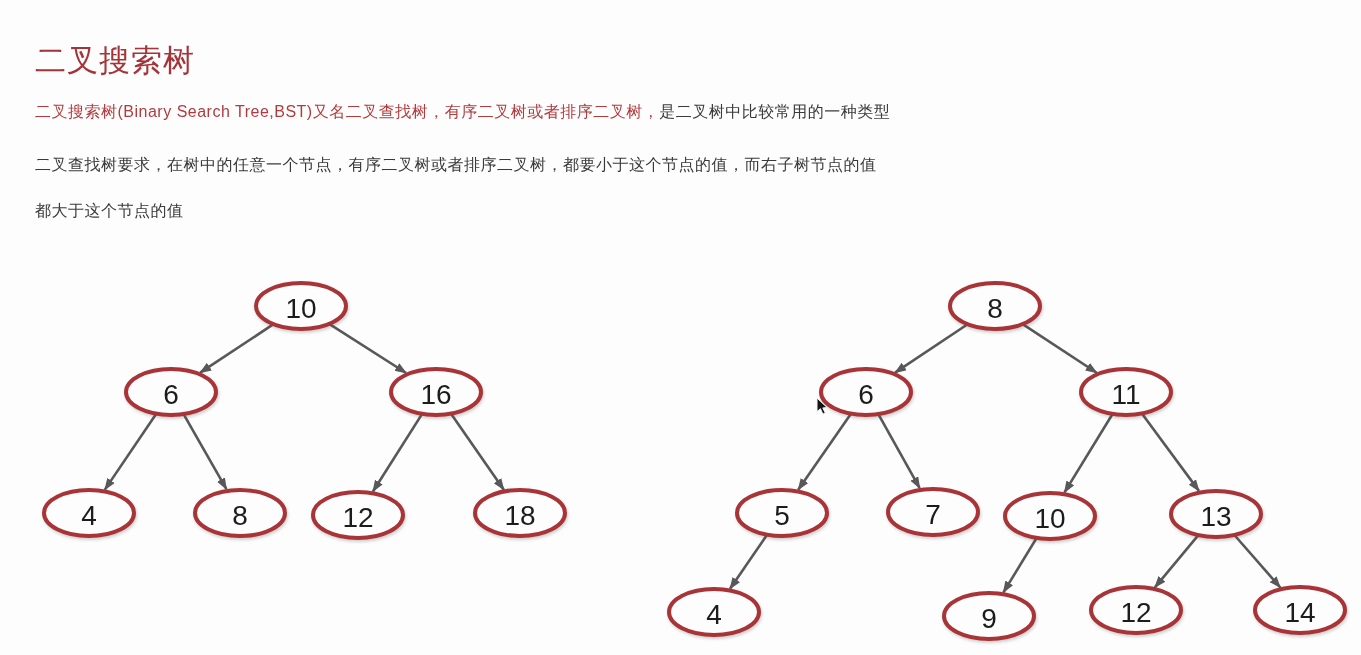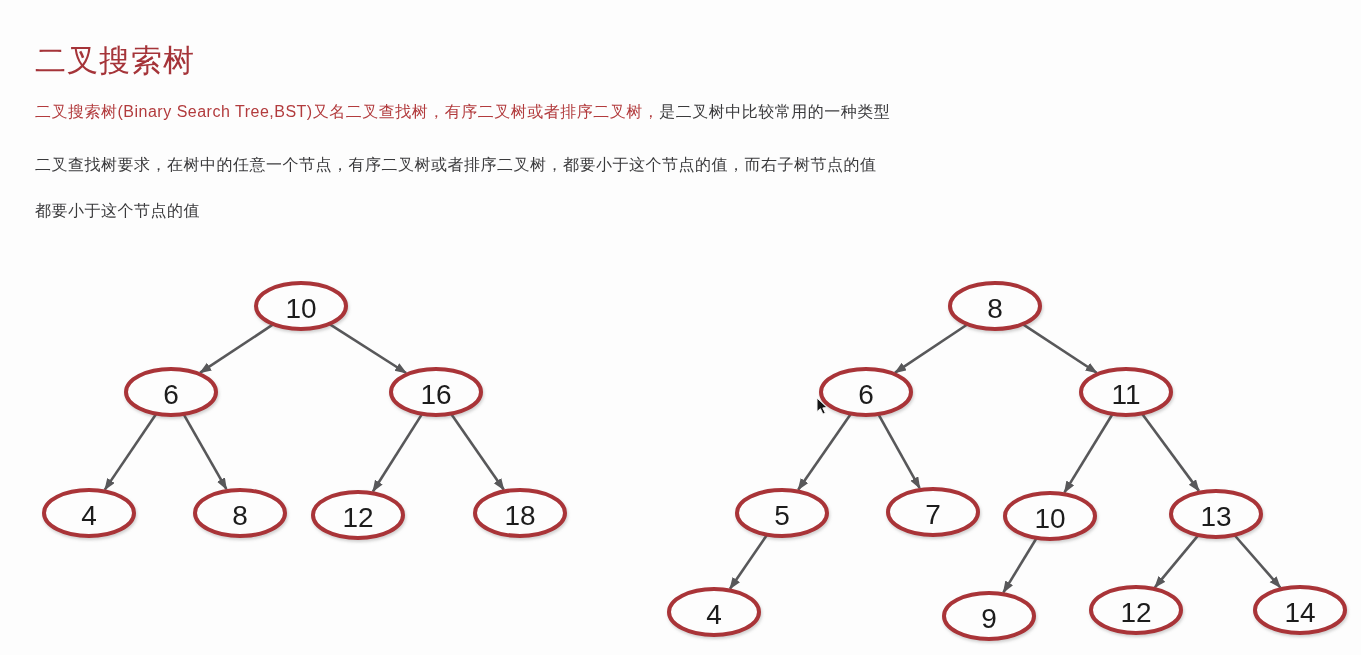--- a/index.html
+++ b/index.html
@@ -30,21 +30,21 @@
   }
 </style>
 </head>
 <body>
 
 <h1 class="page-title">二叉搜索树</h1>
 
 <p class="intro-line" id="line1"><span class="red">二叉搜索树(Binary Search Tree,BST)又名二叉查找树，有序二叉树或者排序二叉树，</span><span>是二叉树中比较常用的一种类型</span></p>
 
 <p class="intro-line" id="line2">二叉查找树要求，在树中的任意一个节点，有序二叉树或者排序二叉树，都要小于这个节点的值，而右子树节点的值</p>
-<p class="intro-line" id="line3">都要小于这个节点的值</p>
+<p class="intro-line" id="line3">都大于这个节点的值</p>
 
 <svg id="diagram" width="1361" height="655" viewBox="0 0 1361 655" xmlns="http://www.w3.org/2000/svg">
   <defs>
     <marker id="arrowhead" markerUnits="userSpaceOnUse" markerWidth="14" markerHeight="11" refX="11" refY="4.5" orient="auto">
       <path d="M0,0 L12,4.5 L0,9 Z" fill="#58585a"></path>
     </marker>
   </defs>
   <g id="edges-layer">
       <line x1="273.4874813261052" y1="324.2005892765766" x2="200.18055674428786" y2="372.695939384548" stroke="#58585a" stroke-width="2.6" marker-end="url(#arrowhead)"></line>
       <line x1="329.16102098183165" y1="323.93961336620384" x2="406.1521707313036" y2="372.9858272806823" stroke="#58585a" stroke-width="2.6" marker-end="url(#arrowhead)"></line>

